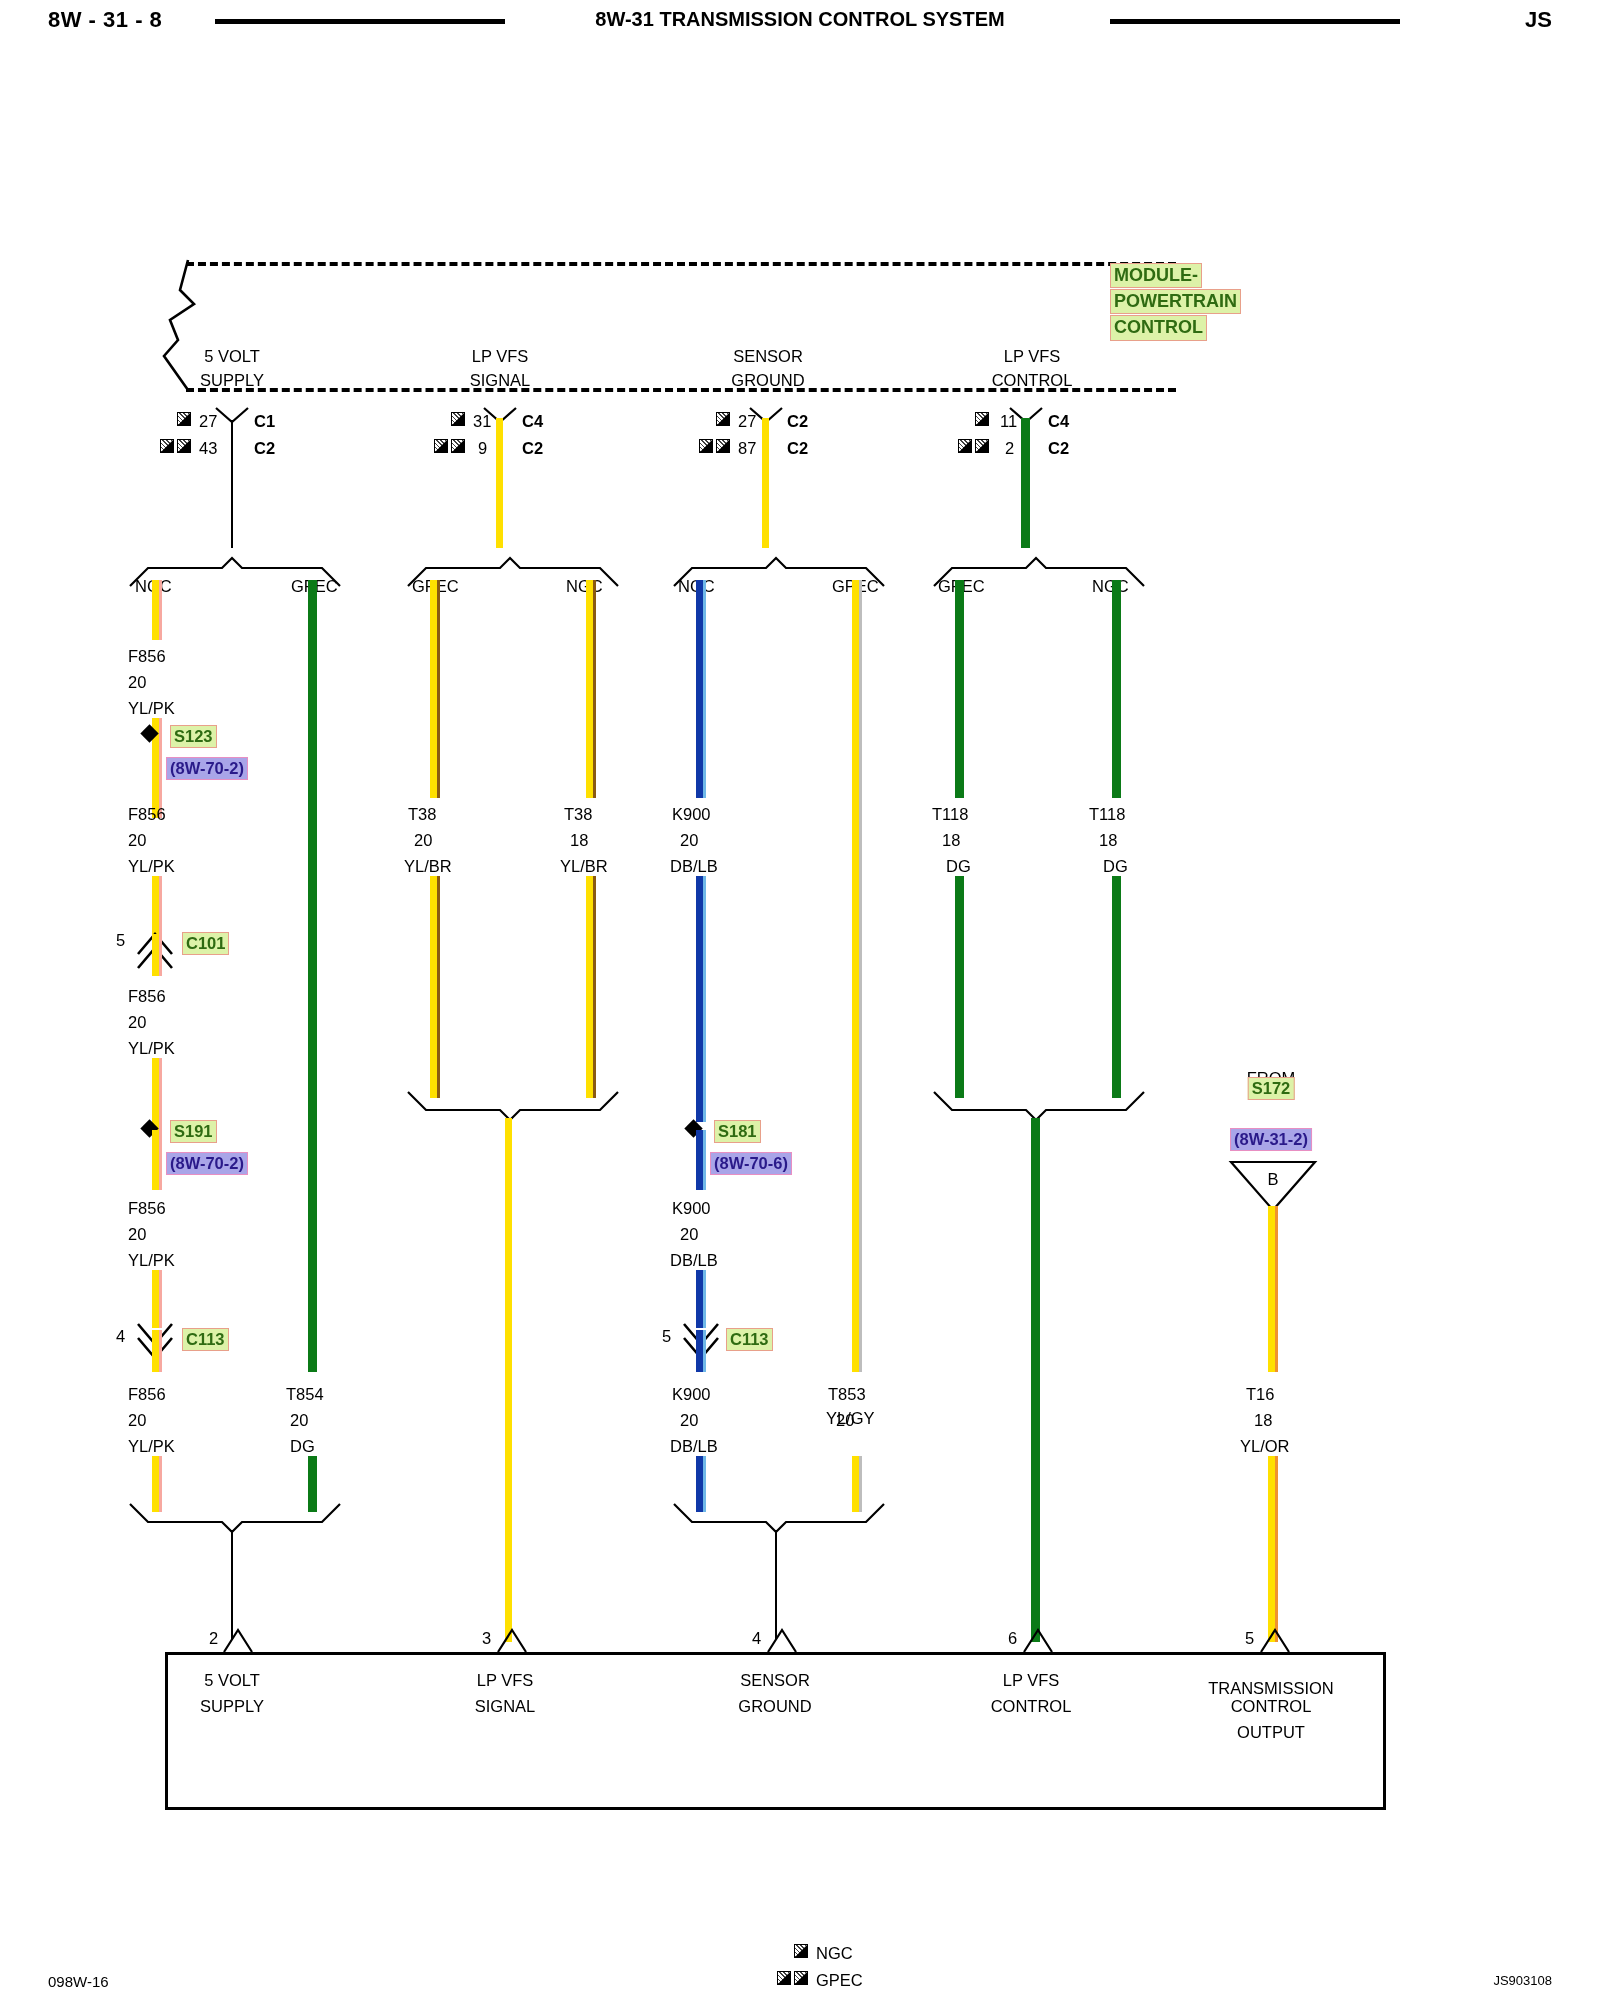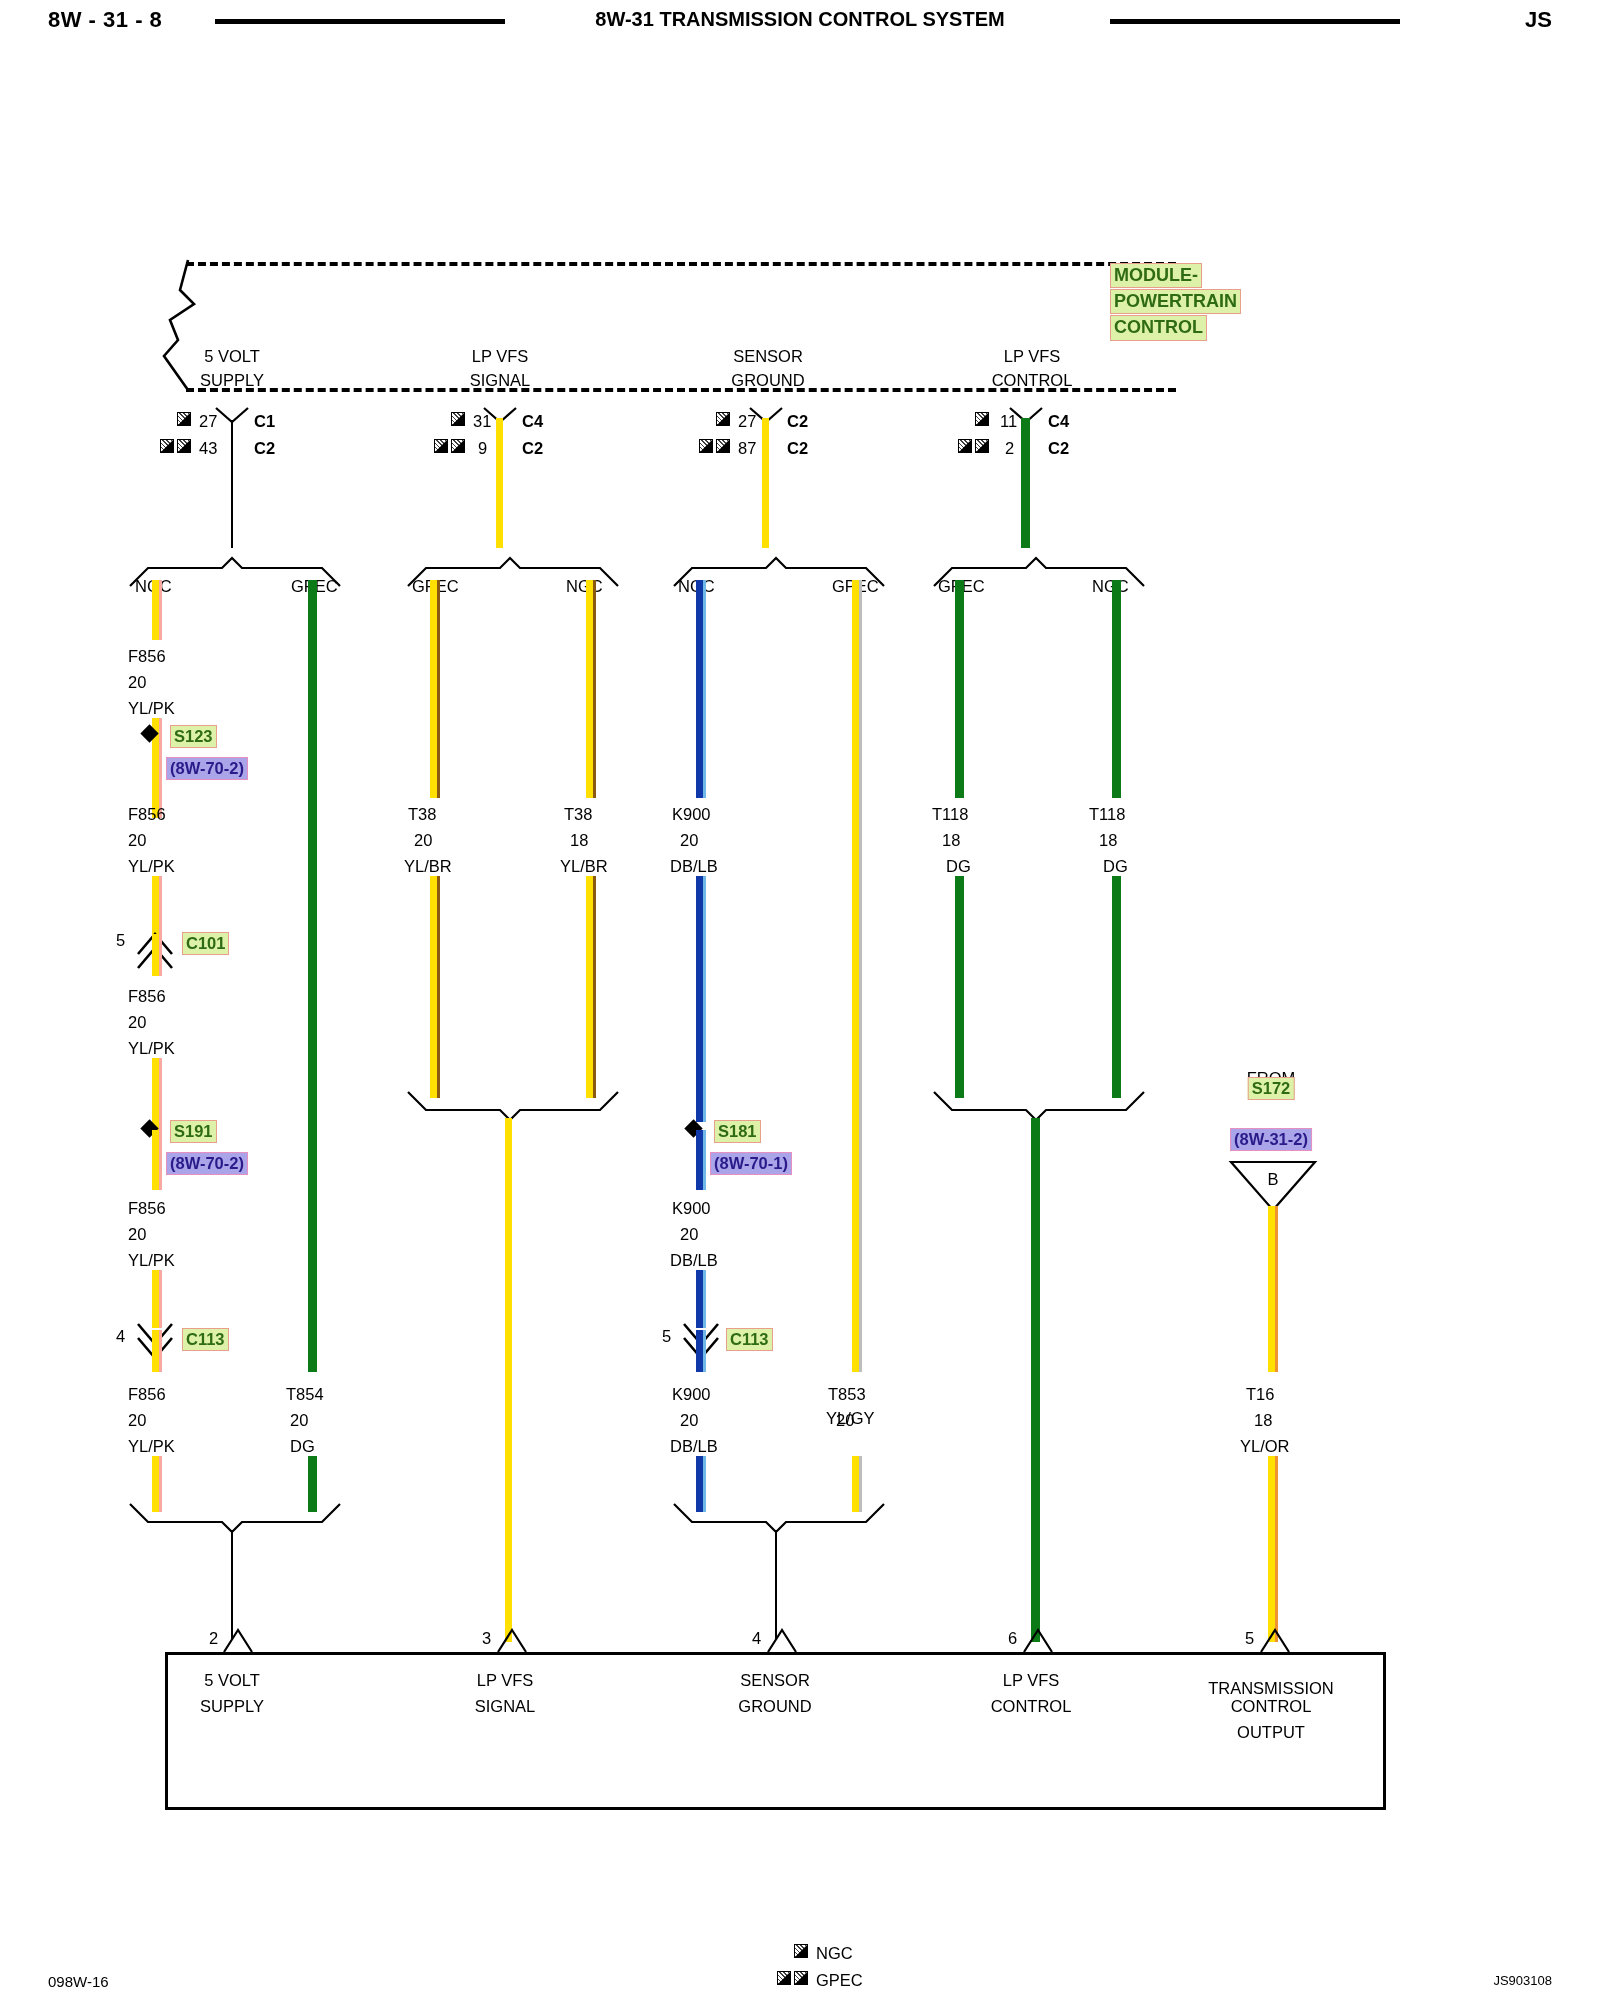--- a/index.html
+++ b/index.html
@@ -272,21 +272,21 @@
     </div>
   <div class="t" style="left:672px;top:806px;">K900</div>
   <div class="t" style="left:680px;top:832px;">20</div>
   <div class="t" style="left:670px;top:858px;">DB/LB</div>
   <div class="w db lb" style="left:696px;top:876px;height:246px;">
       <i class="stripe"></i>
     </div>
 
   <div style="position:absolute;left:687px;top:1122px;width:13px;height:13px;background:#000;transform:rotate(45deg);"></div>
   <div class="t" style="left:714px;top:1120px;"><span class="hl-green">S181</span></div>
-  <div class="t" style="left:710px;top:1152px;"><span class="hl-purple">(8W-70-1)</span></div>
+  <div class="t" style="left:710px;top:1152px;"><span class="hl-purple">(8W-70-6)</span></div>
   <div class="w db lb" style="left:696px;top:1130px;height:60px;">
       <i class="stripe"></i>
     </div>
 
   <div class="t" style="left:672px;top:1200px;">K900</div>
   <div class="t" style="left:680px;top:1226px;">20</div>
   <div class="t" style="left:670px;top:1252px;">DB/LB</div>
   <div class="w db lb" style="left:696px;top:1270px;height:58px;">
       <i class="stripe"></i>
     </div>

